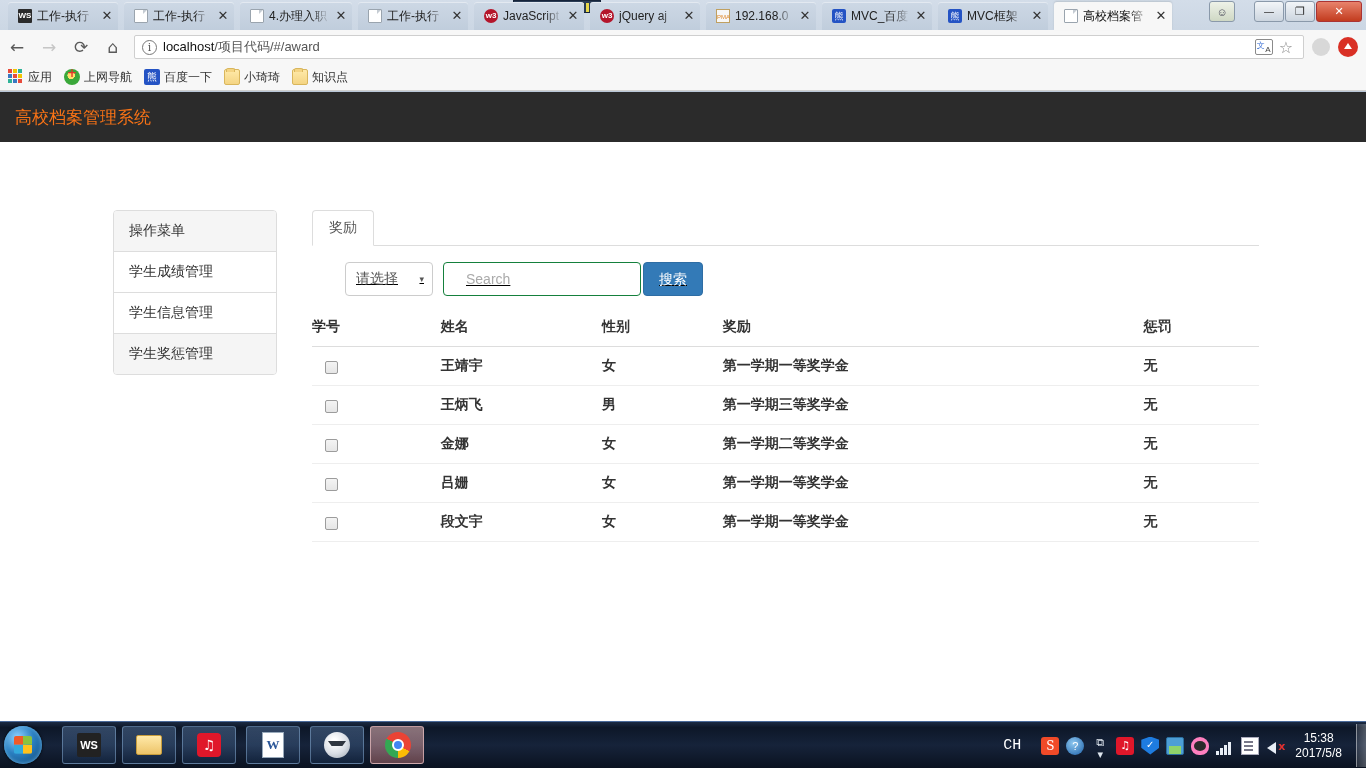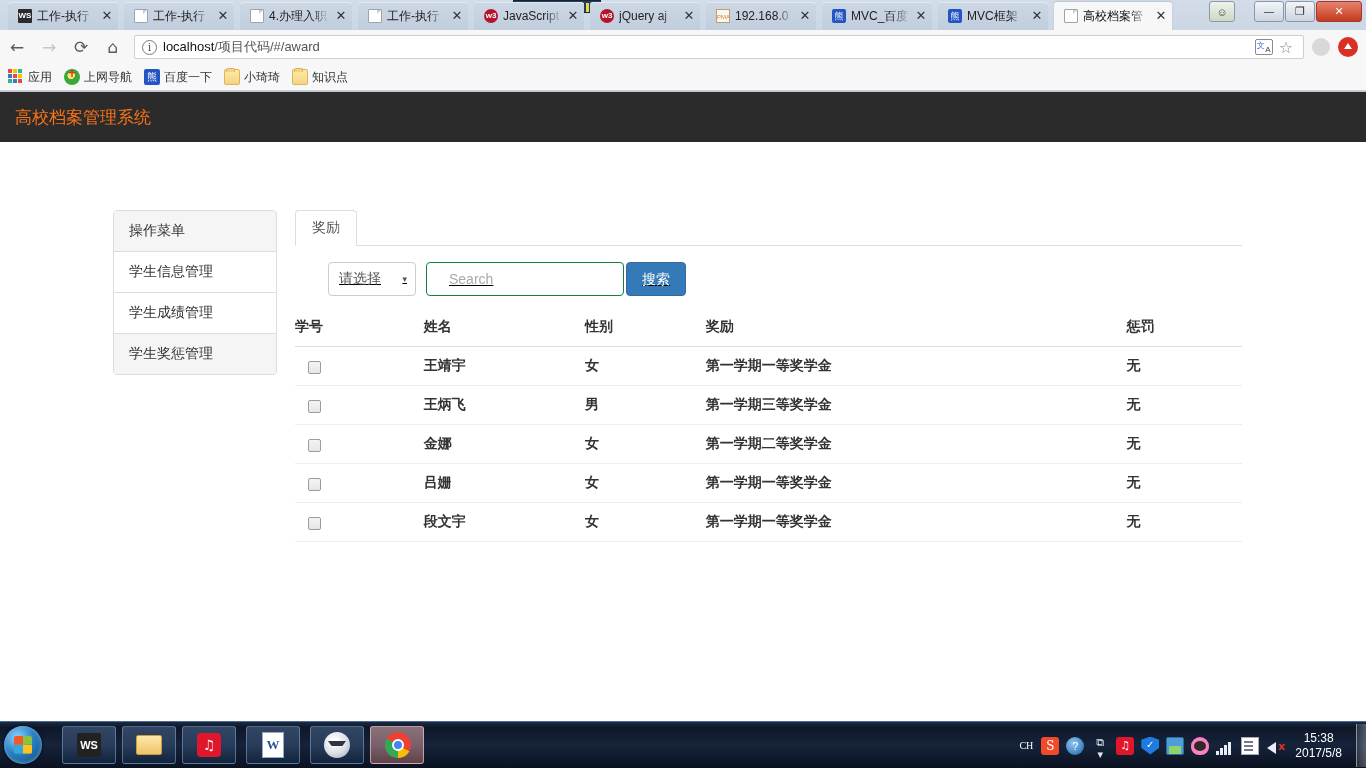--- a/index.html
+++ b/index.html
@@ -165,21 +165,21 @@
     background: #fff; overflow: hidden;
   }
   .menu-item {
     padding: 11px 15px; font-size: 14px; color: #333;
     border-bottom: 1px solid #ddd;
   }
   .menu-item:last-child { border-bottom: none; }
   .menu-item.head { background: #f5f5f5; }
   .menu-item.active { background: #f5f5f5; }
 
-  .content { position: absolute; left: 295px; top: 68px; width: 947px; }
+  .content { position: absolute; left: 312px; top: 68px; width: 947px; }
 
   .tabs { position: relative; height: 36px; }
   .tabs:after {
     content: ""; position: absolute; left: 0; right: 0; bottom: 0;
     height: 1px; background: #ddd;
   }
   .tabs .nav-tab {
     position: relative; z-index: 2;
     display: inline-flex; align-items: center; justify-content: center;
     height: 36px; padding: 0 16px;
@@ -289,22 +289,22 @@
             background: conic-gradient(#ea4335 0 33%, #fbbc05 33% 50%, #34a853 50% 83%, #ea4335 83% 100%);
             position:relative; }
   .ico-chrome:after { content:""; position:absolute; left:7px; top:7px;
             width:12px;height:12px;border-radius:50%;background:#4285f4;
             border:2px solid #fff; box-sizing:border-box; }
   .tray {
     position: absolute; right: 18px; top: 0; height: 47px;
     display: flex; align-items: center;
   }
   .tray .ch {
-    color: #fff; font-size: 10px; margin-right: 8px;
-    font-family: Liberation Serif, serif;
+    color: #fff; font-size: 15px; margin-right: 20px;
+    font-family: Liberation Mono, monospace;
   }
   .tray .ti { width: 18px; height: 18px; margin-right: 7px; position: relative; }
   .ti-sogou { background:#f04a28; border-radius:3px; color:#fff; font-size:12px;
             text-align:center; line-height:18px; font-family:"DejaVu Serif",serif;}
   .ti-help { background: radial-gradient(circle at 40% 35%, #8ec8f0, #1b5fa8);
             border-radius:50%; color:#fff; font-size:11px; text-align:center;
             line-height:18px; }
   .ti-stack { color:#dfe6ee; font-size:11px; text-align:center; line-height:12px;
             font-family:"DejaVu Sans",sans-serif; }
   .ti-netease { background:#e0172a; border-radius:3px; color:#fff; font-size:11px;
@@ -511,22 +511,22 @@
 <div class="page">
 
   <div class="appheader">
     <span>高校档案管理系统</span>
   </div>
 
   <div class="layout">
 
     <div class="menu-panel">
       <div class="menu-item head">操作菜单</div>
+      <div class="menu-item">学生成绩管理</div>
       <div class="menu-item">学生信息管理</div>
-      <div class="menu-item">学生成绩管理</div>
       <div class="menu-item active">学生奖惩管理</div>
     </div>
 
     <div class="content">
 
       <div class="tabs">
         <div class="nav-tab">奖励</div>
       </div>
 
       <div class="searchbar">

